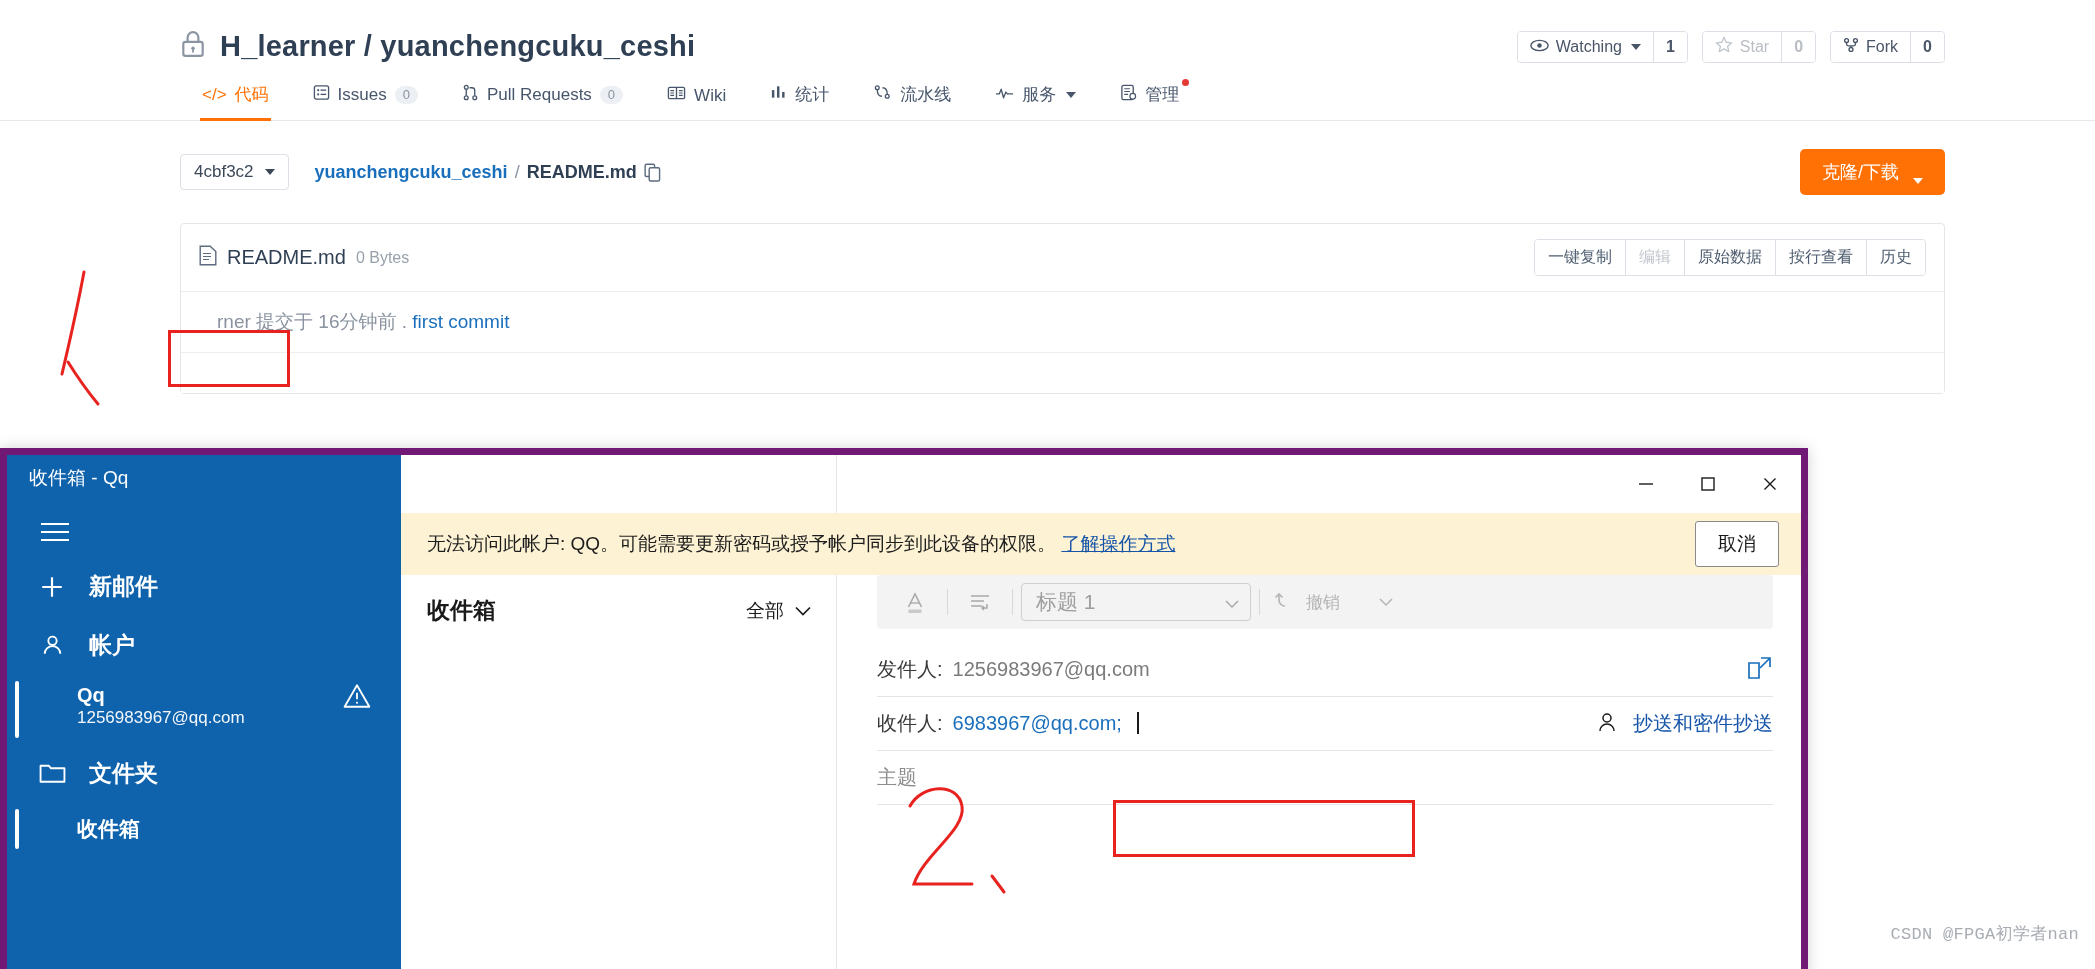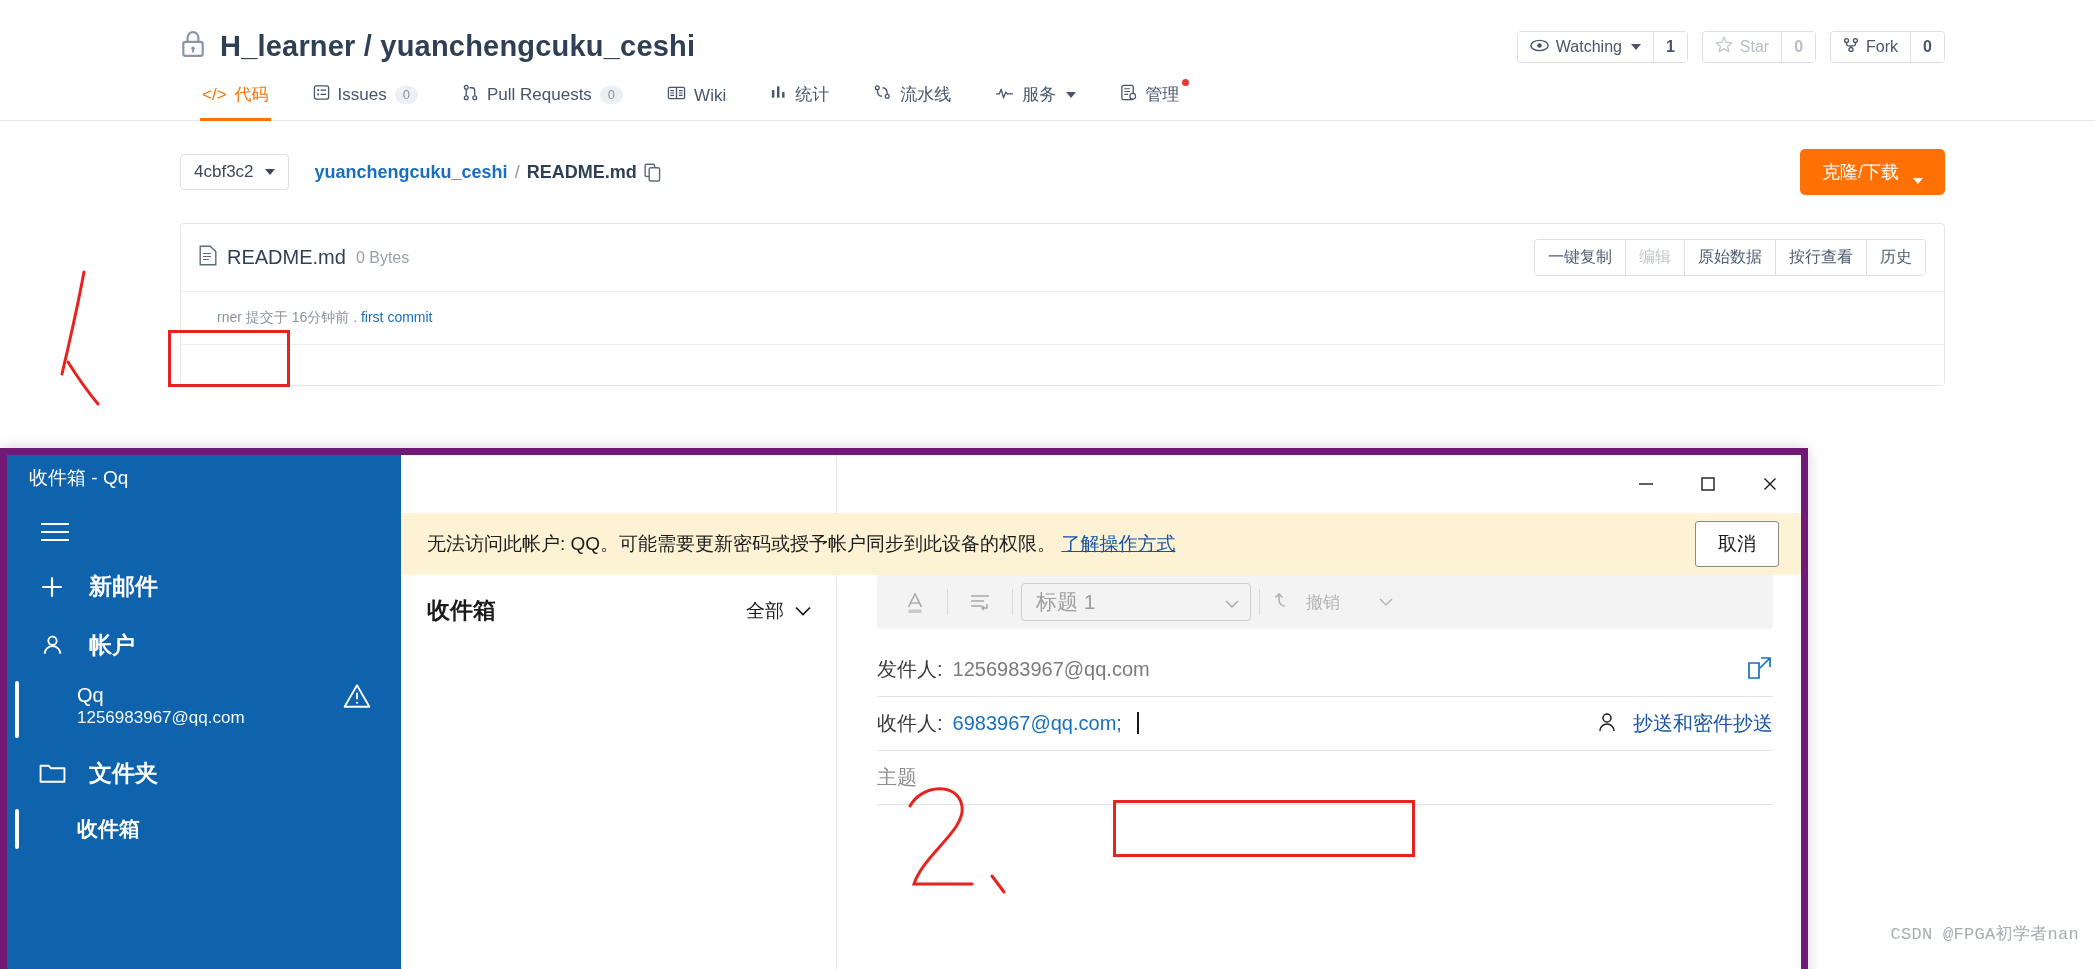--- a/index.html
+++ b/index.html
@@ -88,21 +88,21 @@
     display:flex; align-items:center; justify-content:space-between;
     padding:15px 18px; border-bottom:1px solid #eceef1;
   }
   .file-name-wrap { display:flex; align-items:center; gap:10px; font-size:20px; color:#2f3f54; }
   .file-size { font-size:16px; color:#98a0ab; }
   .file-btns { display:flex; border:1px solid #dcdfe6; border-radius:4px; overflow:hidden; }
   .file-btns > div { padding:7px 13px; font-size:16px; color:#4e5d70; background:#fff; }
   .file-btns > div + div { border-left:1px solid #dcdfe6; }
   .file-btns > div.disabled { color:#c2c7ce; }
   .file-commit {
-    padding:17px 18px 17px 36px; font-size:14px; color:#8a939f;
+    padding:17px 18px 17px 36px; font-size:19px; color:#8a939f;
     border-bottom:1px solid #eceef1;
   }
   .file-commit a { color:#1a6fbd; text-decoration:none; }
   .file-body { height:40px; background:#fff; }
 
   
   .annot { position:absolute; pointer-events:none; }
   #annot-box-1 {
     left:168px; top:330px; width:122px; height:57px;
     border:3px solid #e8231f;
@@ -129,21 +129,21 @@
   .hamburger span { display:block; width:28px; height:2px; background:#fff; margin:6px 0; }
   .side-item {
     display:flex; align-items:center; gap:22px; padding:14px 0 14px 30px;
     font-size:23px; font-weight:bold; position:relative;
   }
   .side-icon { width:30px; display:flex; justify-content:center; color:#fff; }
   .side-acct {
     display:flex; align-items:flex-start; justify-content:space-between;
     padding:8px 30px 16px 70px; position:relative;
   }
-  .side-acct .acct-name { font-size:20px; font-weight:normal; line-height:1.25; }
+  .side-acct .acct-name { font-size:20px; font-weight:bold; line-height:1.25; }
   .side-acct .acct-mail { font-size:17px; font-weight:normal; opacity:.95; }
   .sel-bar { position:absolute; left:8px; top:6px; bottom:6px; width:4px; background:#fff; border-radius:2px; }
   .side-folder-item { padding:12px 0 12px 70px; font-size:21px; font-weight:bold; position:relative; }
 
   .mail-list {
     width:436px; flex:0 0 436px; background:#fff; border-right:1px solid #e6e6e6;
     display:flex; flex-direction:column;
   }
   .banner-spacer { height:58px; }
   .list-search-row { display:flex; align-items:center; gap:16px; padding:18px 22px 0 24px; }

